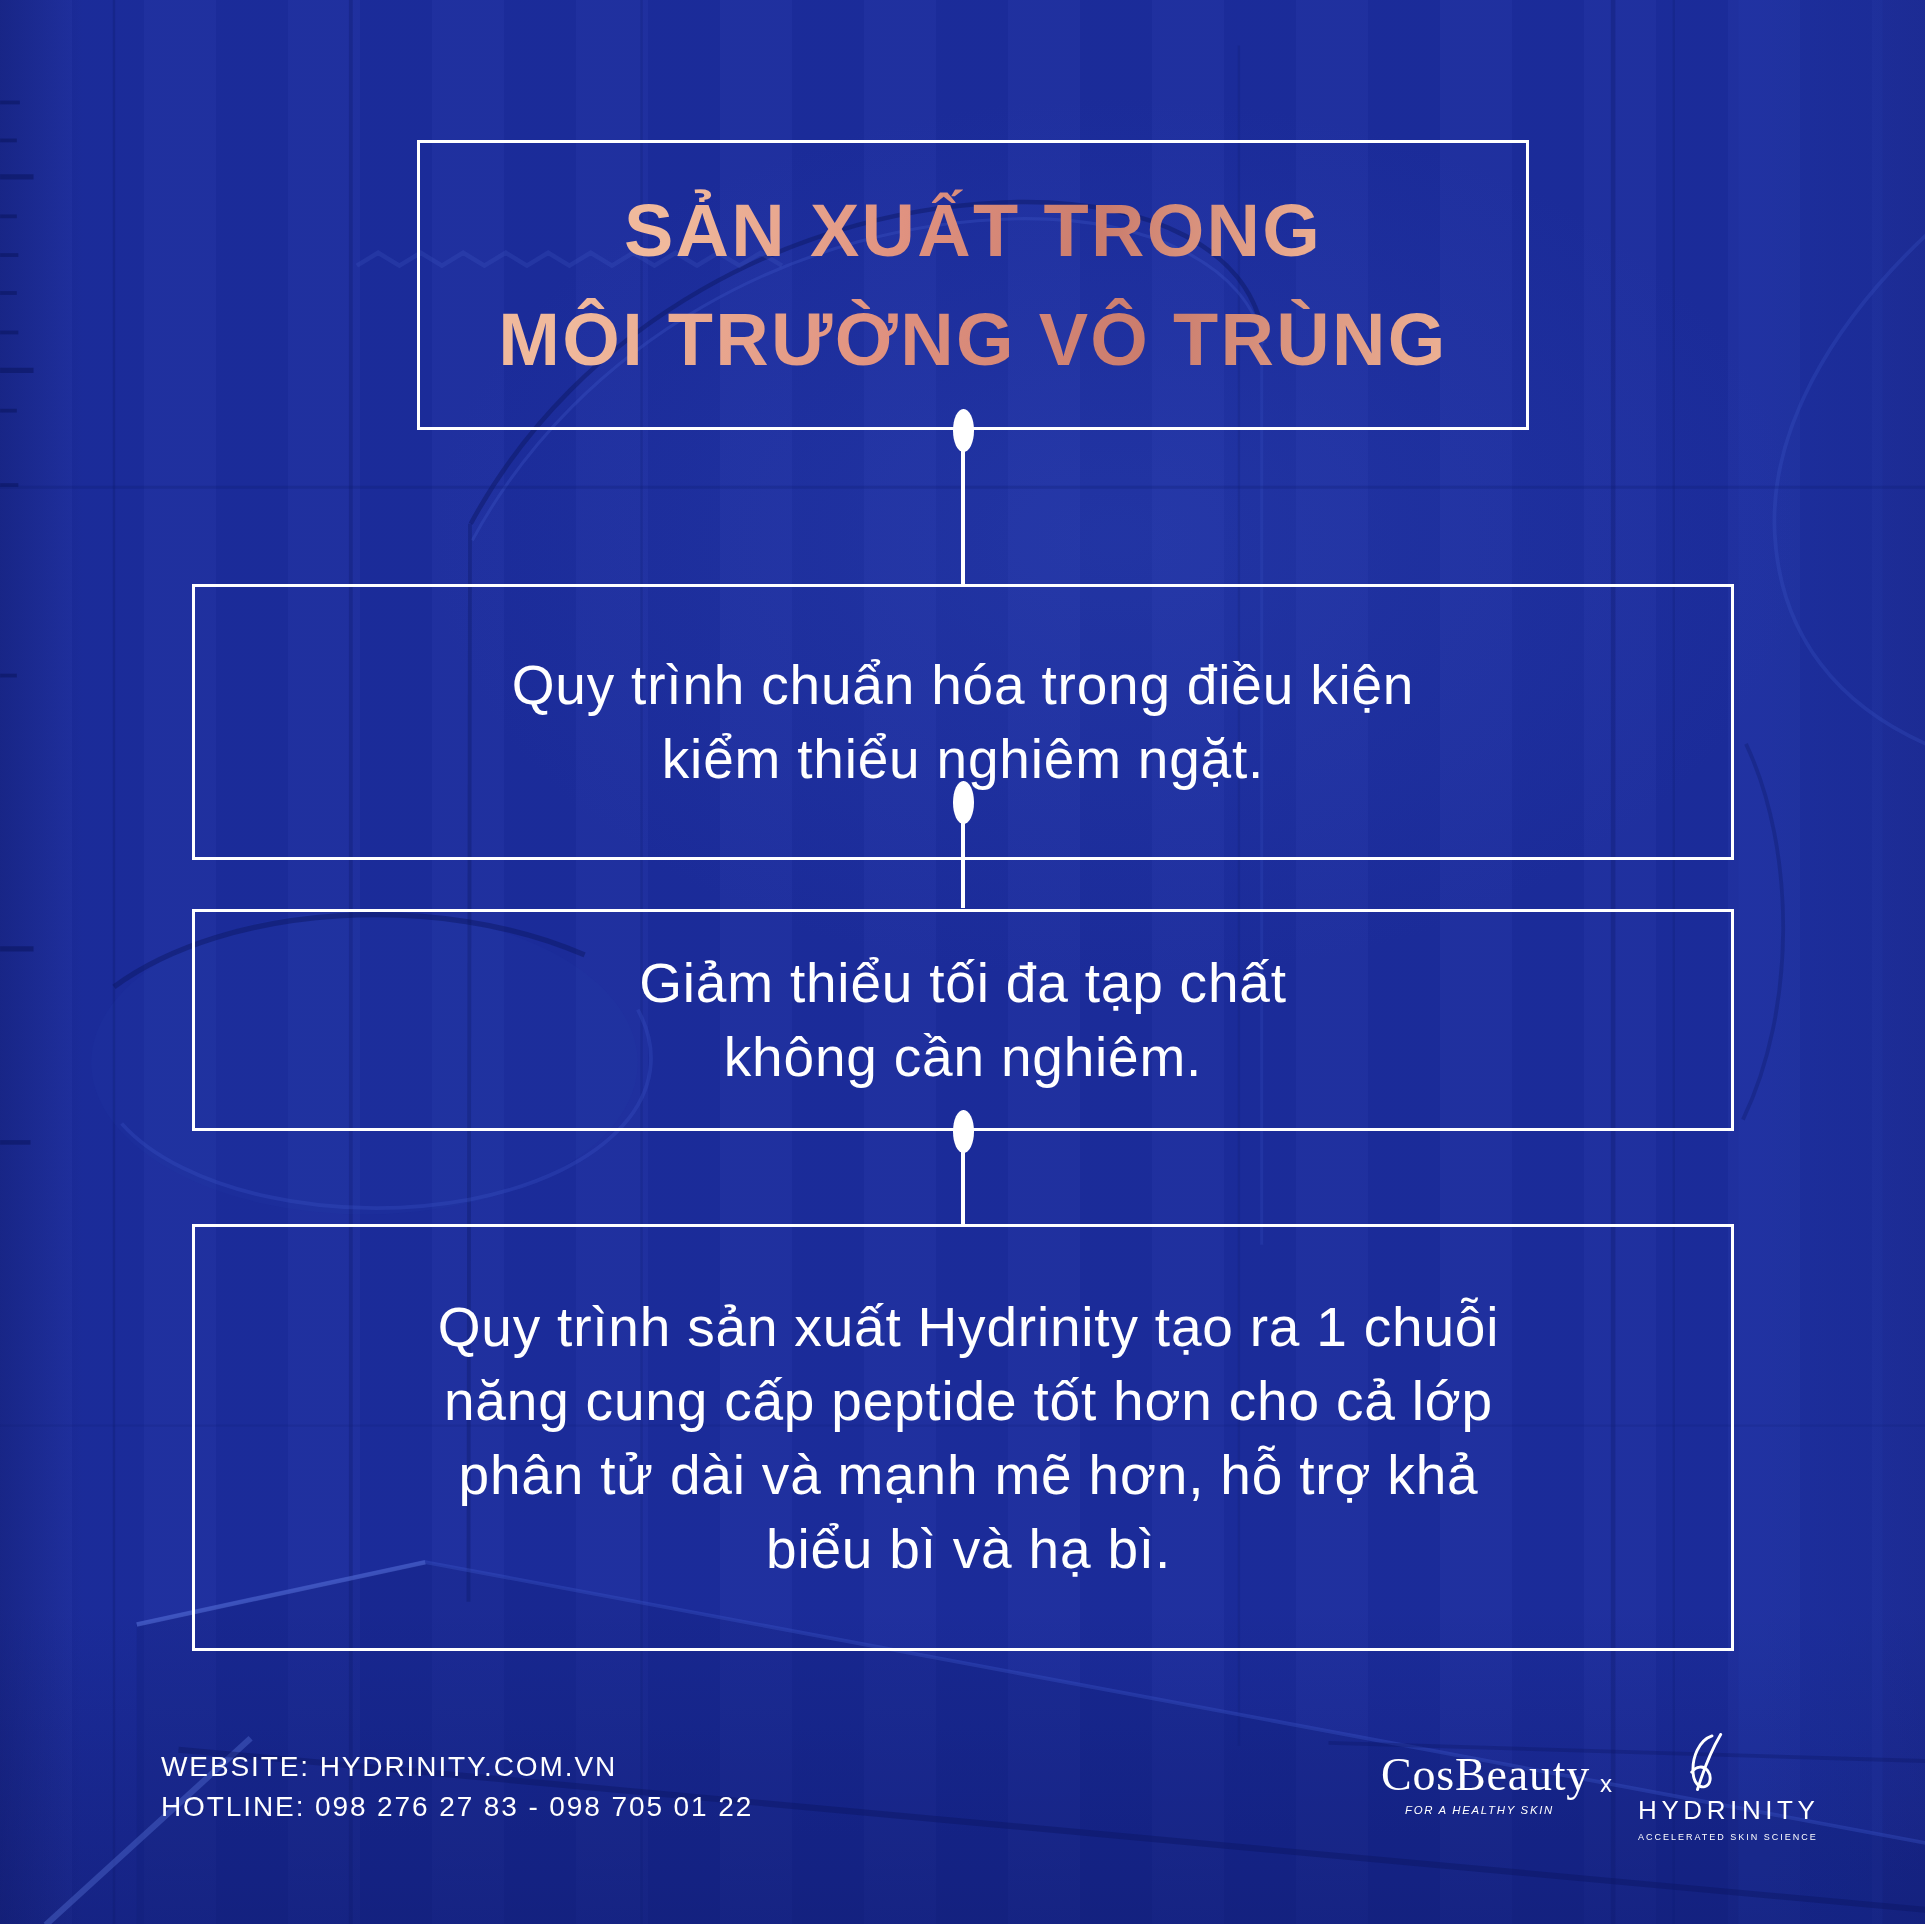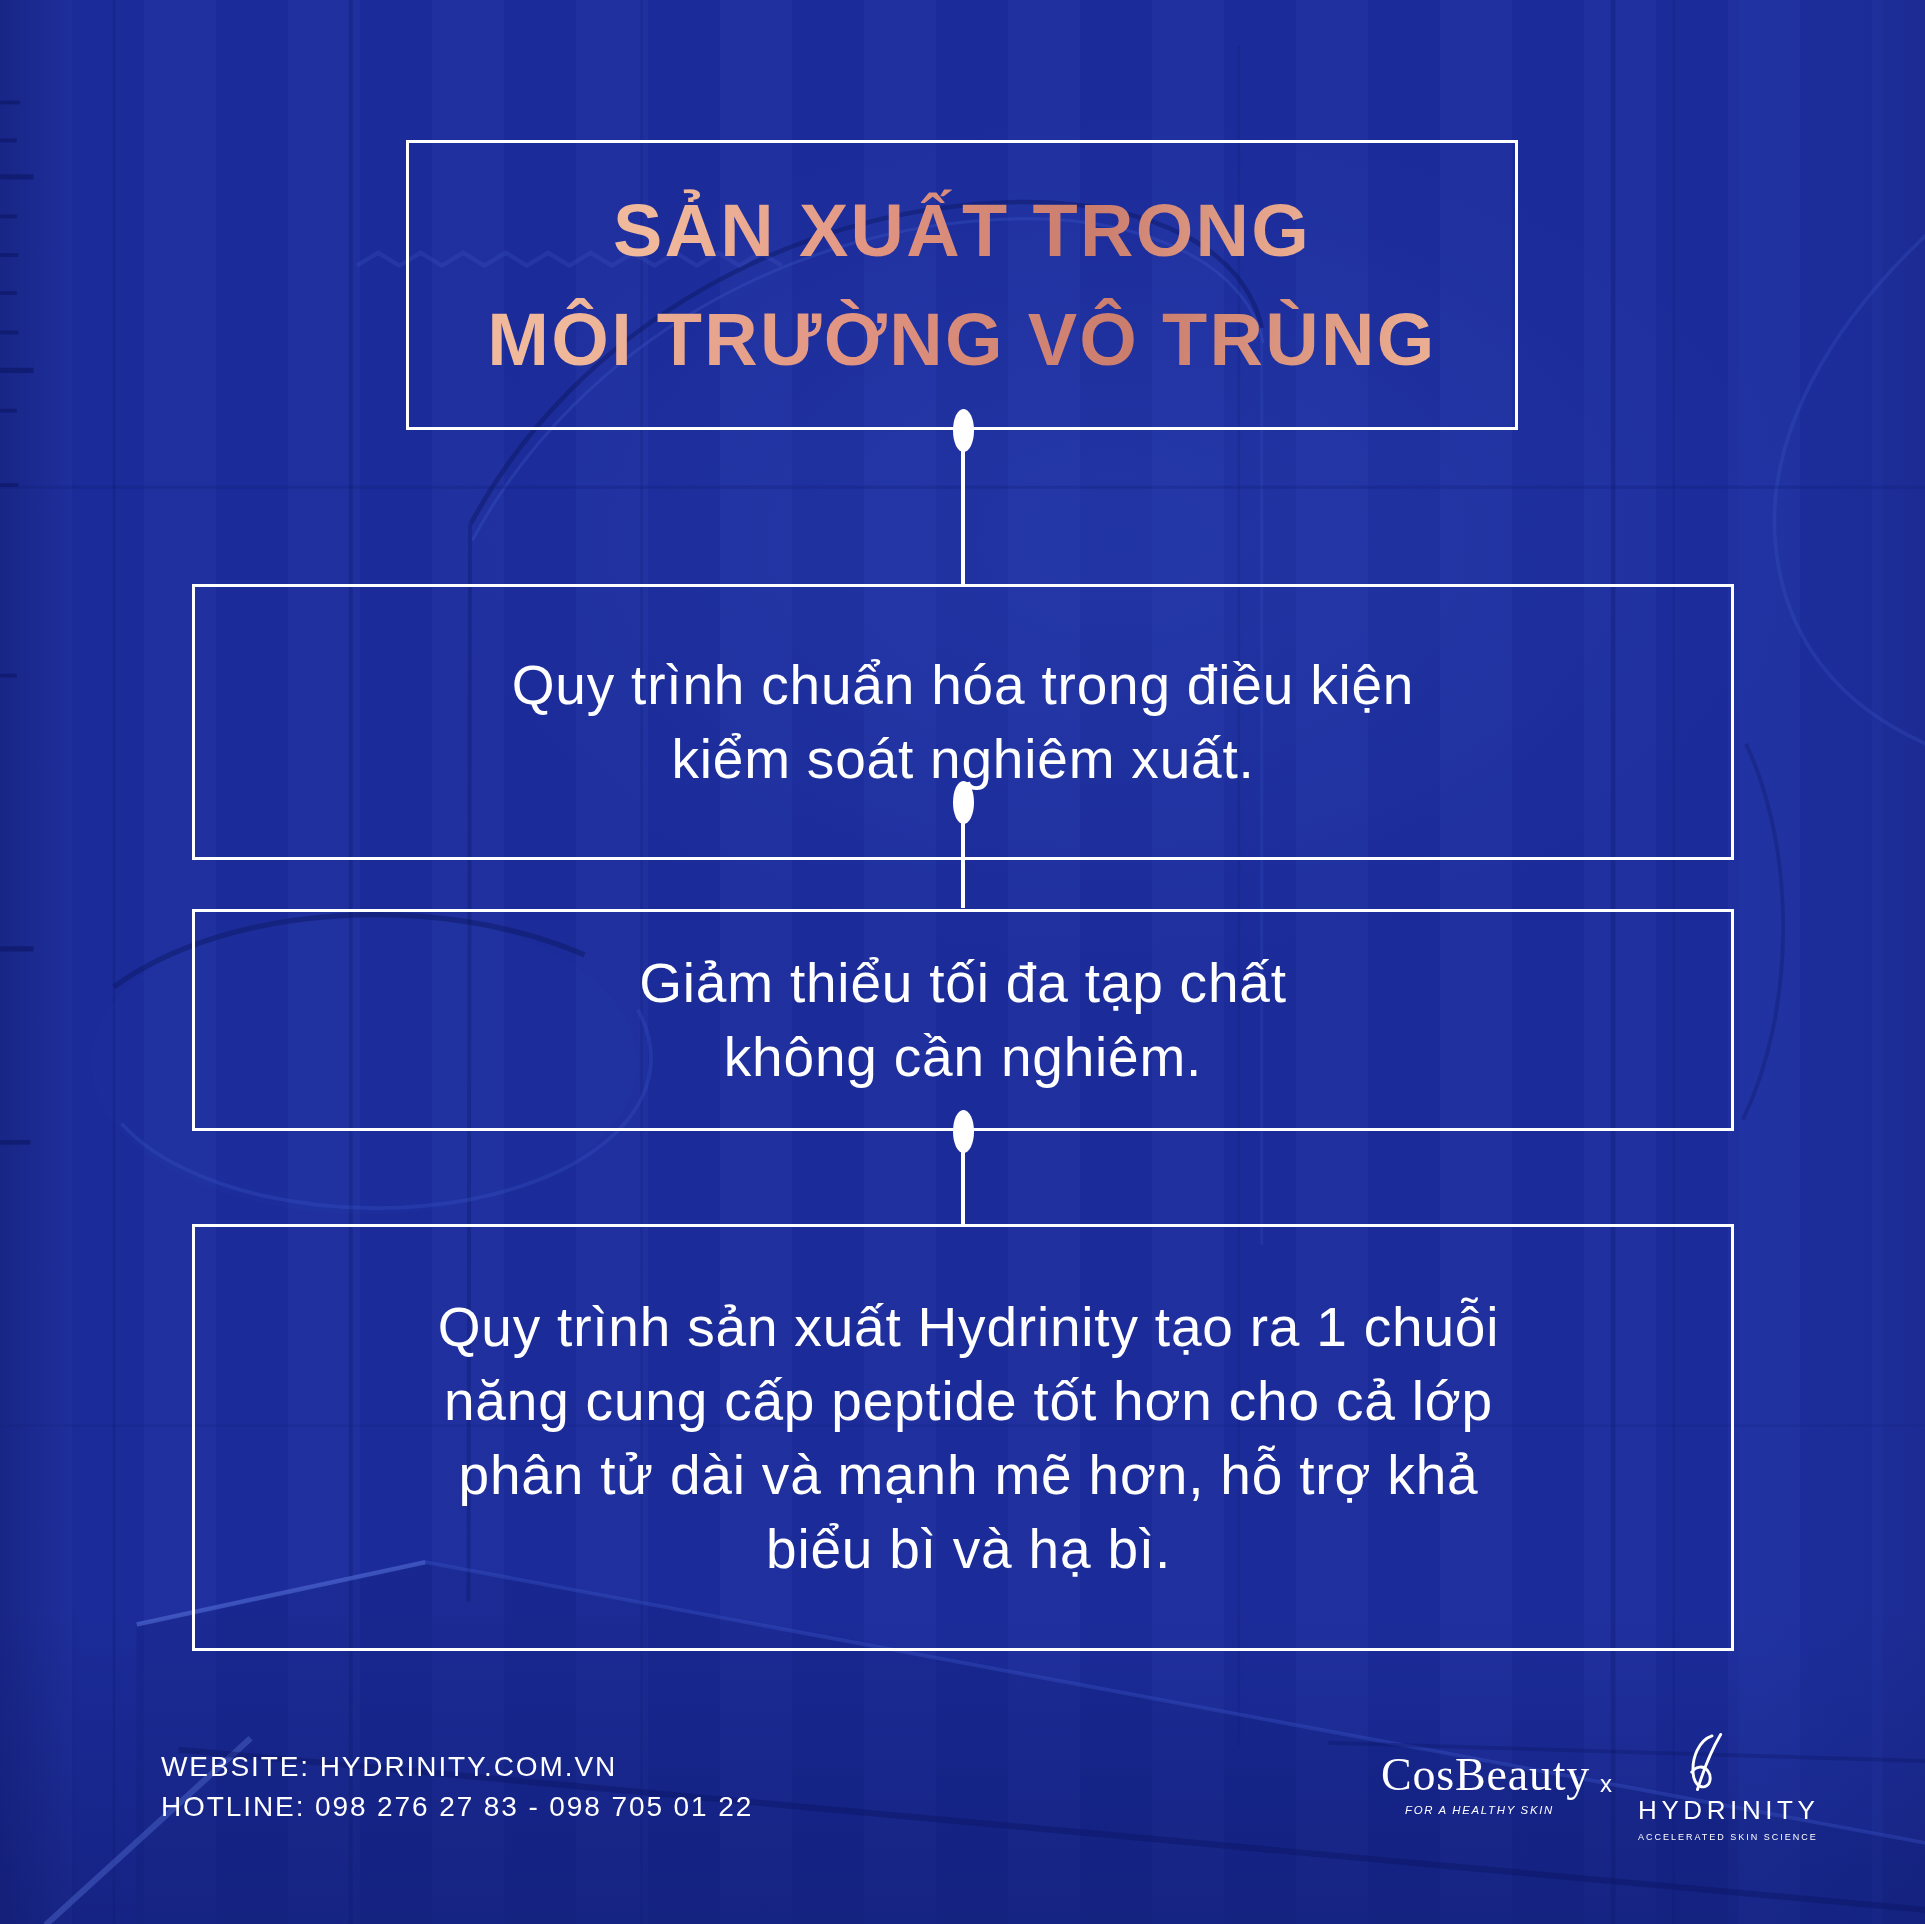--- a/index.html
+++ b/index.html
@@ -15,21 +15,21 @@
       radial-gradient(ellipse 1063px 683px at 58% 28%, rgba(58,85,200,0.22), transparent 65%),
       linear-gradient(90deg, rgba(10,18,90,0.35) 0px, transparent 83px),
       linear-gradient(270deg, rgba(16,27,110,0.22) 0px, transparent 167px),
       linear-gradient(0deg, rgba(9,16,84,0.30) 0px, transparent 319px),
       repeating-linear-gradient(90deg, rgba(255,255,255,0.015) 0 72px, rgba(8,14,80,0.05) 72px 144px);
   }
   .bg-svg{position:absolute;left:0;top:0;pointer-events:none;}
 
   
   .title-box{
-    position:absolute;left:406px;top:140px;width:1112px;height:290px;
+    position:absolute;left:417px;top:140px;width:1112px;height:290px;
     border:3.8px solid #ffffff;box-sizing:border-box;
     display:flex;flex-direction:column;justify-content:center;align-items:center;
   }
   .title-line{
     font-size:74px;font-weight:bold;letter-spacing:2.3px;line-height:109px;
     white-space:nowrap;
     color:#e0937f;
     background:linear-gradient(100deg,#f0b99c 8%,#e09280 40%,#ca7c6d 68%,#edb194 100%);
     -webkit-background-clip:text;background-clip:text;
     -webkit-text-fill-color:transparent;
@@ -152,21 +152,21 @@
 
   <div class="dot d1"></div>
   <div class="vline v1"></div>
   <div class="dot d2"></div>
   <div class="vline v2"></div>
   <div class="dot d3"></div>
   <div class="vline v3"></div>
 
   <section class="step-box b1">
     <div class="step-line">Quy trình chuẩn hóa trong điều kiện</div>
-    <div class="step-line">kiểm soát nghiêm xuất.</div>
+    <div class="step-line">kiểm thiểu nghiêm ngặt.</div>
   </section>
 
   <section class="step-box b2">
     <div class="step-line">Giảm thiểu tối đa tạp chất</div>
     <div class="step-line">không cần nghiêm.</div>
   </section>
 
   <section class="step-box b3">
     <div class="step-line">Quy trình sản xuất Hydrinity tạo ra 1 chuỗi</div>
     <div class="step-line">năng cung cấp peptide tốt hơn cho cả lớp</div>

